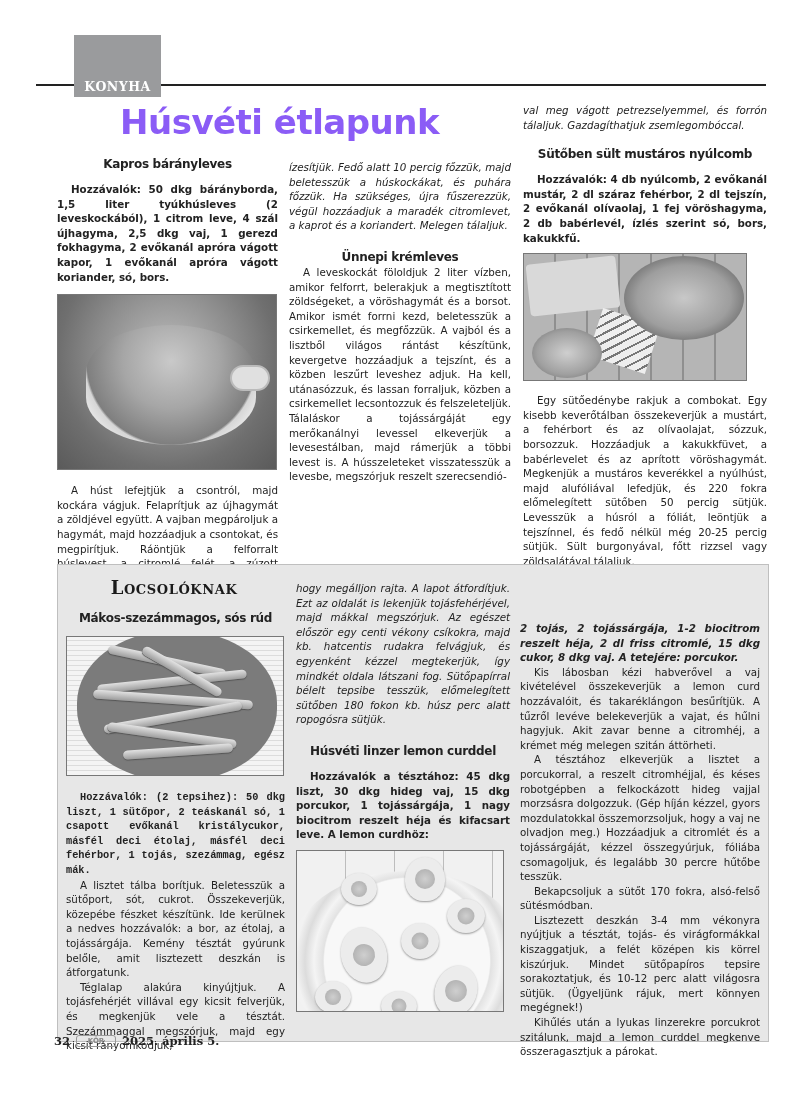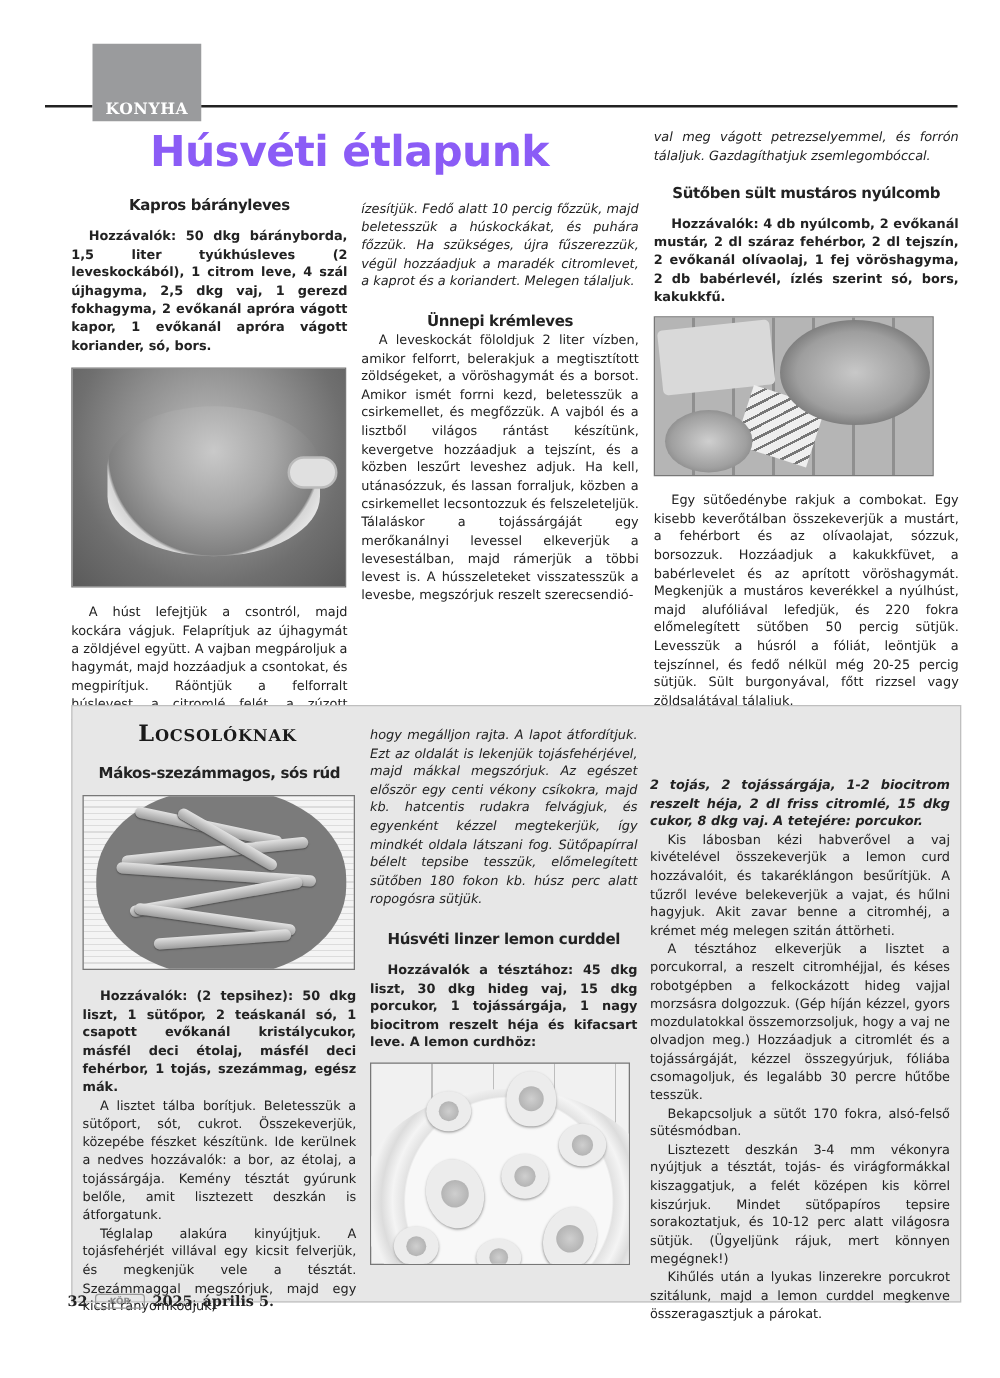--- a/index.html
+++ b/index.html
@@ -97,21 +97,21 @@
   <div class="photo sticks-photo" style="margin-top:10px;">
     <div class="sticks-bowl"></div>
     <div class="stick" style="left:40px; top:20px; width:120px; transform:rotate(12deg);"></div>
     <div class="stick" style="left:30px; top:40px; width:150px; transform:rotate(-6deg);"></div>
     <div class="stick" style="left:26px; top:58px; width:160px; transform:rotate(4deg);"></div>
     <div class="stick" style="left:36px; top:76px; width:140px; transform:rotate(-10deg);"></div>
     <div class="stick" style="left:40px; top:94px; width:130px; transform:rotate(8deg);"></div>
     <div class="stick" style="left:56px; top:110px; width:110px; transform:rotate(-4deg);"></div>
     <div class="stick" style="left:70px; top:30px; width:90px; transform:rotate(30deg);"></div>
   </div>
-  <p class="ing" style="margin-top:14px;">Hozzávalók: (2 tepsihez): 50 dkg liszt, 1 sütőpor, 2 teáskanál só, 1 csapott evőkanál kristálycukor, másfél deci étolaj, másfél deci fehérbor, 1 tojás, szezámmag, egész mák.</p>
+  <p class="ing" style="margin-top:14px;font-family:Liberation Mono, monospace;">Hozzávalók: (2 tepsihez): 50 dkg liszt, 1 sütőpor, 2 teáskanál só, 1 csapott evőkanál kristálycukor, másfél deci étolaj, másfél deci fehérbor, 1 tojás, szezámmag, egész mák.</p>
   <p>A lisztet tálba borítjuk. Beletesszük a sütőport, sót, cukrot. Összekeverjük, közepébe fészket készítünk. Ide kerülnek a nedves hozzávalók: a bor, az étolaj, a tojássárgája. Kemény tésztát gyúrunk belőle, amit lisztezett deszkán is átforgatunk.</p>
   <p>Téglalap alakúra kinyújtjuk. A tojásfehérjét villával egy kicsit felverjük, és megkenjük vele a tésztát. Szezámmaggal megszórjuk, majd egy kicsit rányomkodjuk,</p>
 </div>
 
 <div class="col" style="left:296px; top:581px; width:214px;">
   <p class="noindent">hogy megálljon rajta. A lapot átfordítjuk. Ezt az oldalát is lekenjük tojásfehérjével, majd mákkal megszórjuk. Az egészet először egy centi vékony csíkokra, majd kb. hatcentis rudakra felvágjuk, és egyenként kézzel megtekerjük, így mindkét oldala látszani fog. Sütőpapírral bélelt tepsibe tesszük, előmelegített sütőben 180 fokon kb. húsz perc alatt ropogósra sütjük.</p>
   <p class="rec-title" style="margin-top:16px;">Húsvéti linzer lemon curddel</p>
   <p class="ing" style="margin-top:10px;">Hozzávalók a tésztához: 45 dkg liszt, 30 dkg hideg vaj, 15 dkg porcukor, 1 tojássárgája, 1 nagy biocitrom reszelt héja és kifacsart leve. A lemon curdhöz:</p>
   <div class="photo cookies-photo" style="margin-top:8px;">
     <div class="doily"></div>

